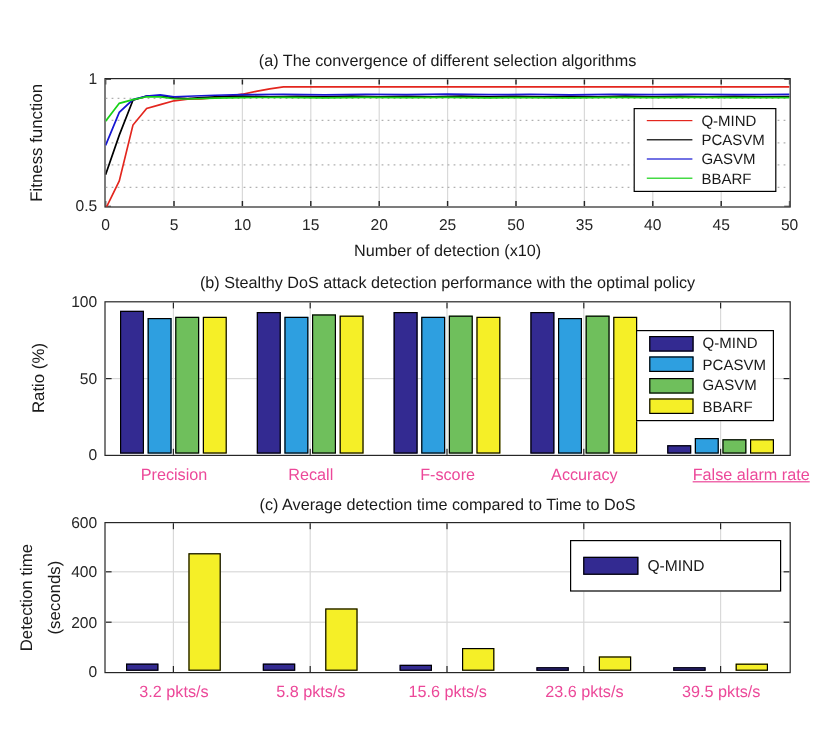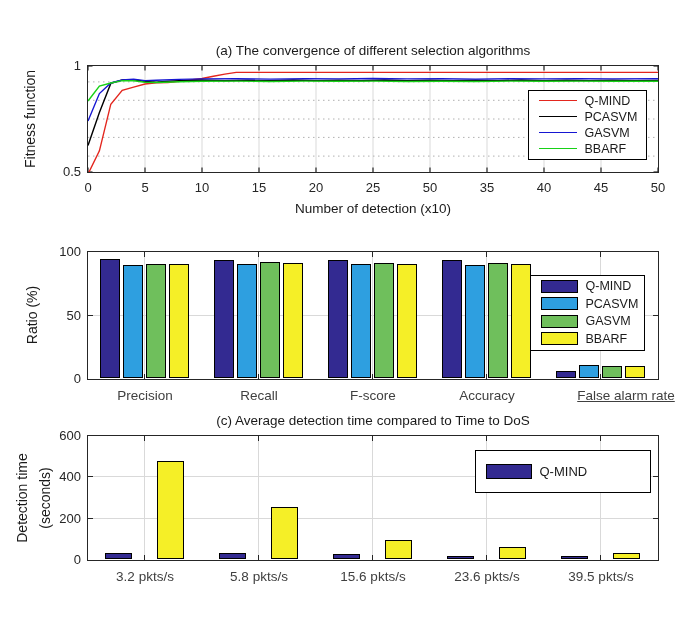--- a/index.html
+++ b/index.html
@@ -27,21 +27,21 @@
   #ylab-a{left:-40px;top:99px;width:140px;}
   #ylab-b{left:-38px;top:295px;width:140px;}
   #ylab-c1{left:-58px;top:478px;width:160px;}
   #ylab-c2{left:-35px;top:478px;width:160px;}
   .xlab{
     position:absolute;left:88px;width:570px;text-align:center;
     font-size:13.5px;color:#1a1a1a;
   }
   #xlab-a{top:189px;}
   .tick-label{position:absolute;font-size:13px;color:#262626;white-space:nowrap;}
-  .cat-label{position:absolute;font-size:13.5px;color:#404040;text-align:center;white-space:nowrap;}
+  .cat-label{position:absolute;font-size:13.5px;color:#ec4899;text-align:center;white-space:nowrap;}
   .legend{
     position:absolute;background:#fff;border:1.3px solid #000;box-sizing:border-box;
     display:flex;flex-direction:column;justify-content:space-around;z-index:5;padding:2px 0;
   }
   .legend-row{display:flex;align-items:center;}
   .legend-label{color:#1a1a1a;white-space:nowrap;}
 </style>
 </head>
 <body>
 
@@ -107,20 +107,21 @@
           <div style="width: 38px; height: 0px; border-top: 1.6px solid rgb(22, 22, 210); flex: 0 0 auto;"></div>
           <div class="legend-label" style="font-size: 12.5px;">GASVM</div>
         </div>
         <div class="legend-row" style="padding-left: 10px; gap: 8px;">
           <div style="width: 38px; height: 0px; border-top: 1.6px solid rgb(23, 209, 23); flex: 0 0 auto;"></div>
           <div class="legend-label" style="font-size: 12.5px;">BBARF</div>
         </div>
       </div></div>
   <div class="xlab" id="xlab-a">Number of detection (x10)</div>
 
+  <div class="chart-title" id="title-b">(b) Stealthy DoS attack detection performance with the optimal policy</div>
   <div class="ylab" id="ylab-b">Ratio (%)</div>
   <div class="plot" id="plot-b">
       <div style="position: absolute; left: 0px; top: 63px; width: 570px; height: 1px; background: rgb(217, 217, 217); z-index: 0;"></div>
       <div style="position: absolute; left: 56.5px; top: 0px; width: 1px; height: 127px; background: rgb(217, 217, 217); z-index: 0;"></div>
       <div style="position: absolute; left: 56.5px; top: 122px; width: 1px; height: 5px; background: rgb(38, 38, 38); z-index: 3;"></div>
       <div style="position: absolute; left: 56.5px; top: 0px; width: 1px; height: 5px; background: rgb(38, 38, 38); z-index: 3;"></div>
       <div style="position: absolute; left: 170.5px; top: 0px; width: 1px; height: 127px; background: rgb(217, 217, 217); z-index: 0;"></div>
       <div style="position: absolute; left: 170.5px; top: 122px; width: 1px; height: 5px; background: rgb(38, 38, 38); z-index: 3;"></div>
       <div style="position: absolute; left: 170.5px; top: 0px; width: 1px; height: 5px; background: rgb(38, 38, 38); z-index: 3;"></div>
       <div style="position: absolute; left: 284.5px; top: 0px; width: 1px; height: 127px; background: rgb(217, 217, 217); z-index: 0;"></div>

